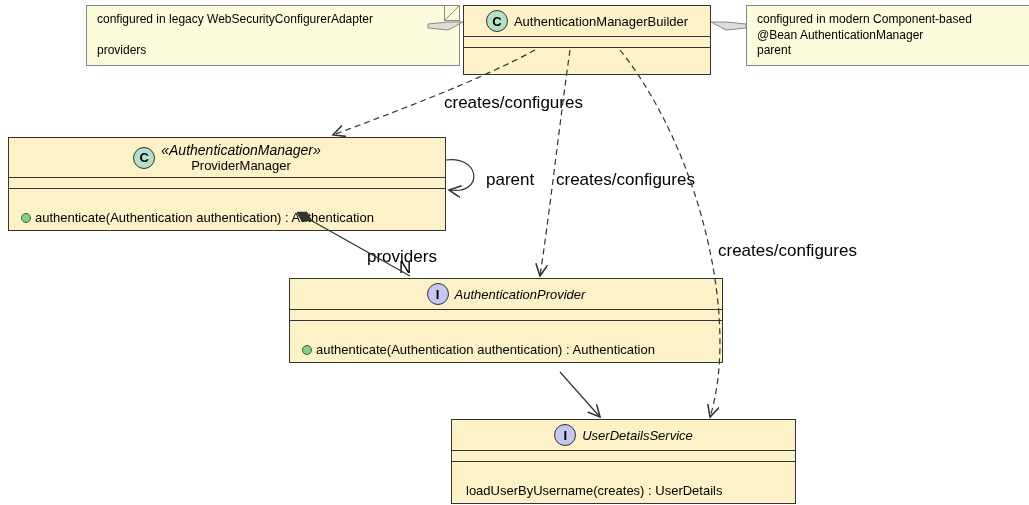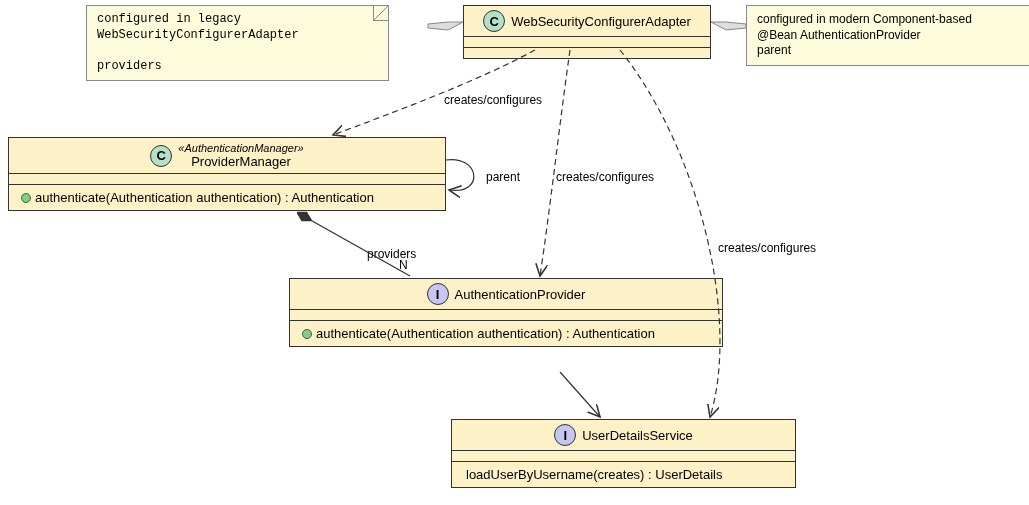--- a/index.html
+++ b/index.html
@@ -22,29 +22,29 @@
   .class-header {
     text-align: center;
     padding: 4px 6px;
     border-bottom: 1.5px solid #333;
     display: flex;
     align-items: center;
     justify-content: center;
     gap: 6px;
   }
   .class-sub {
-    font-size: 11px;
+    font-size: 14px;
     font-style: italic;
   }
   .class-compartment {
     border-bottom: 1.5px solid #333;
     min-height: 6px;
     padding: 2px 6px;
   }
-  .class-compartment:last-child { border-bottom: none; }
+  .class-compartment:last-child { border-bottom: none; margin-top: 16px; }
   .method {
     padding: 3px 8px 3px 20px;
     position: relative;
   }
   .method.dot::before {
     content: "";
     width: 8px;
     height: 8px;
     background: #88cc88;
     border: 1px solid #336633;
@@ -79,55 +79,55 @@
     justify-content: center;
     width: 20px;
     height: 20px;
     border-radius: 50%;
     font-weight: bold;
     font-size: 13px;
     border: 1.5px solid #333;
   }
   .badge-c { background: #b3e0c6; }
   .badge-i { background: #c6c6f0; }
-  .italic { }
+  .italic { font-style: italic; }
   svg.overlay {
     position: absolute;
     top: 0; left: 0;
     width: 1029px;
     height: 505px;
     pointer-events: none;
   }
   .edge-label {
     position: absolute;
-    font-size: 12px;
+    font-size: 17px;
     background: transparent;
   }
 </style>
 </head>
 <body>
 
-<div class="note" style="left:86px; top:5px; width:303px;font-family:Liberation Mono, monospace;">
+<div class="note" style="left:86px; top:5px; width:374px;">
   <span>configured in legacy WebSecurityConfigurerAdapter</span><br>
   <br>
   <span>providers</span>
   <div class="note-fold"></div>
 </div>
 
 <div class="note" style="left:746px; top:5px; width:304px;">
   <span>configured in modern Component-based</span><br>
-  <span>  @Bean AuthenticationProvider</span><br>
+  <span>  @Bean AuthenticationManager</span><br>
   <span>parent</span>
   <div class="note-fold"></div>
 </div>
 
 <div class="class-box" style="left:463px; top:5px; width:248px;">
   <div class="class-header">
     <span class="badge badge-c">C</span>
-    <span>WebSecurityConfigurerAdapter</span>
+    <span>AuthenticationManagerBuilder</span>
   </div>
   <div class="class-compartment"></div>
   <div class="class-compartment"></div>
 </div>
 
 <div class="class-box" style="left:8px; top:137px; width:438px;">
   <div class="class-header" style="flex-direction:row;">
     <span class="badge badge-c">C</span>
     <span style="display:flex;flex-direction:column;align-items:center;">
       <span class="class-sub">«AuthenticationManager»</span>

